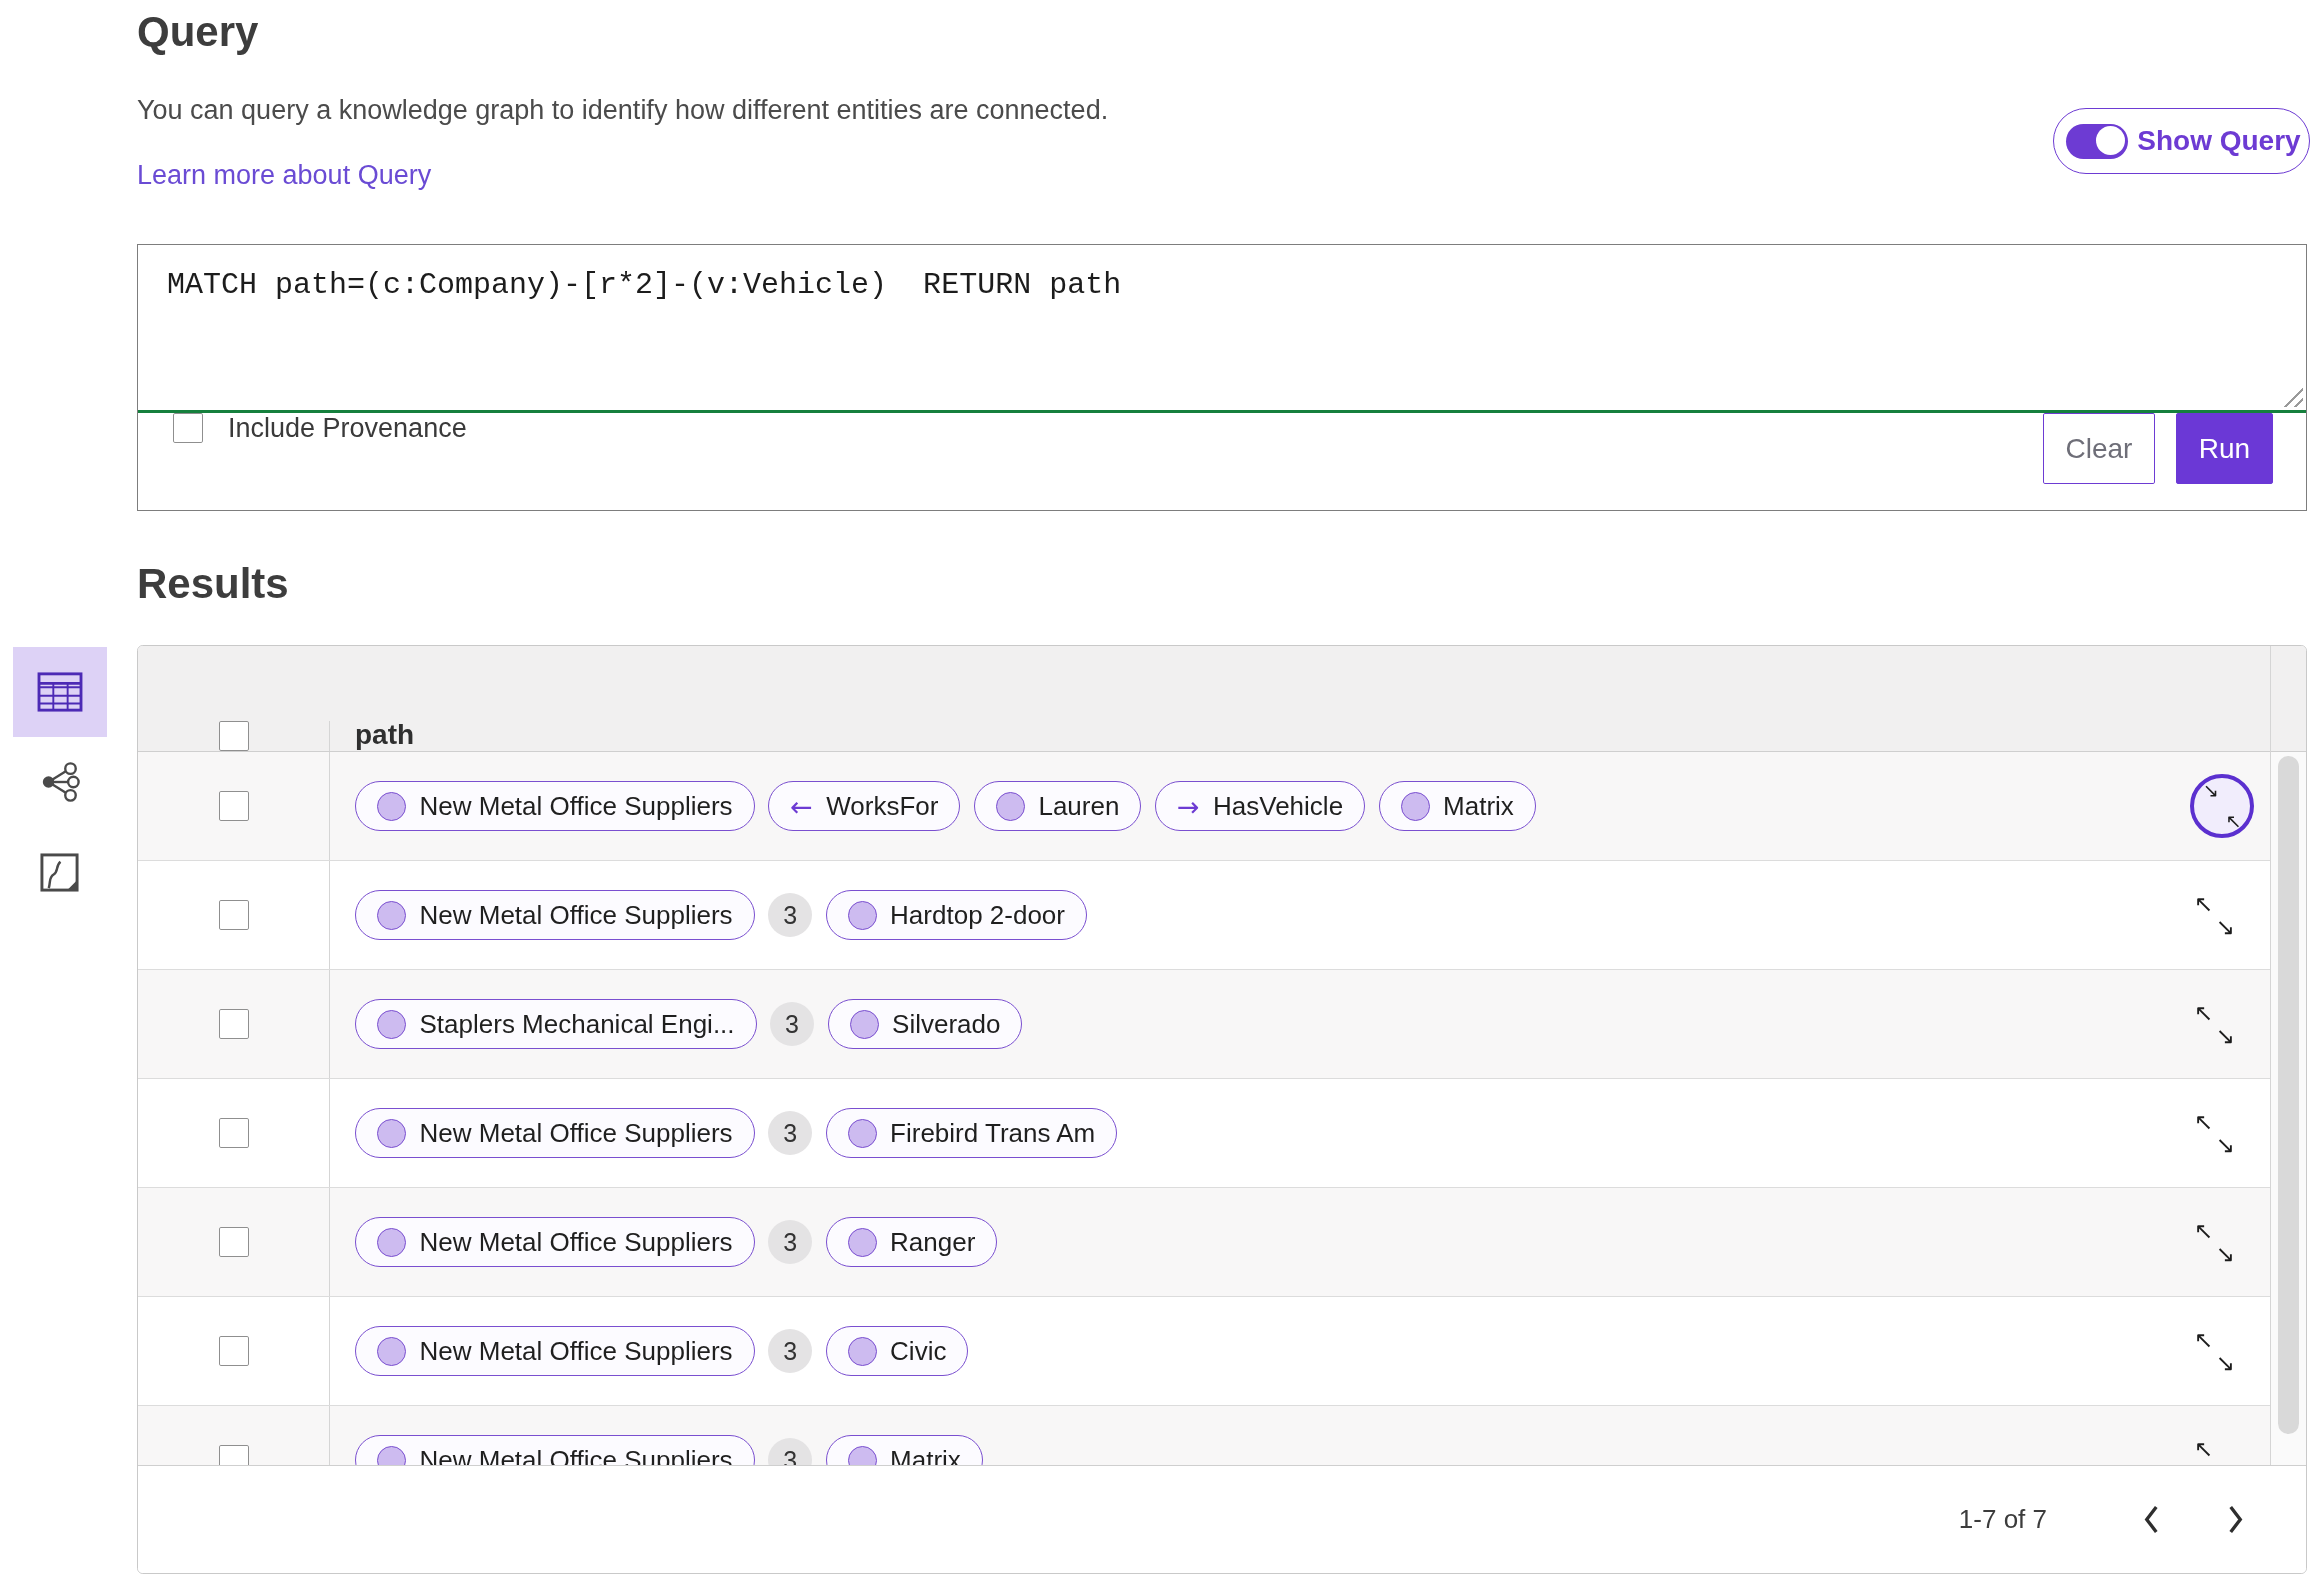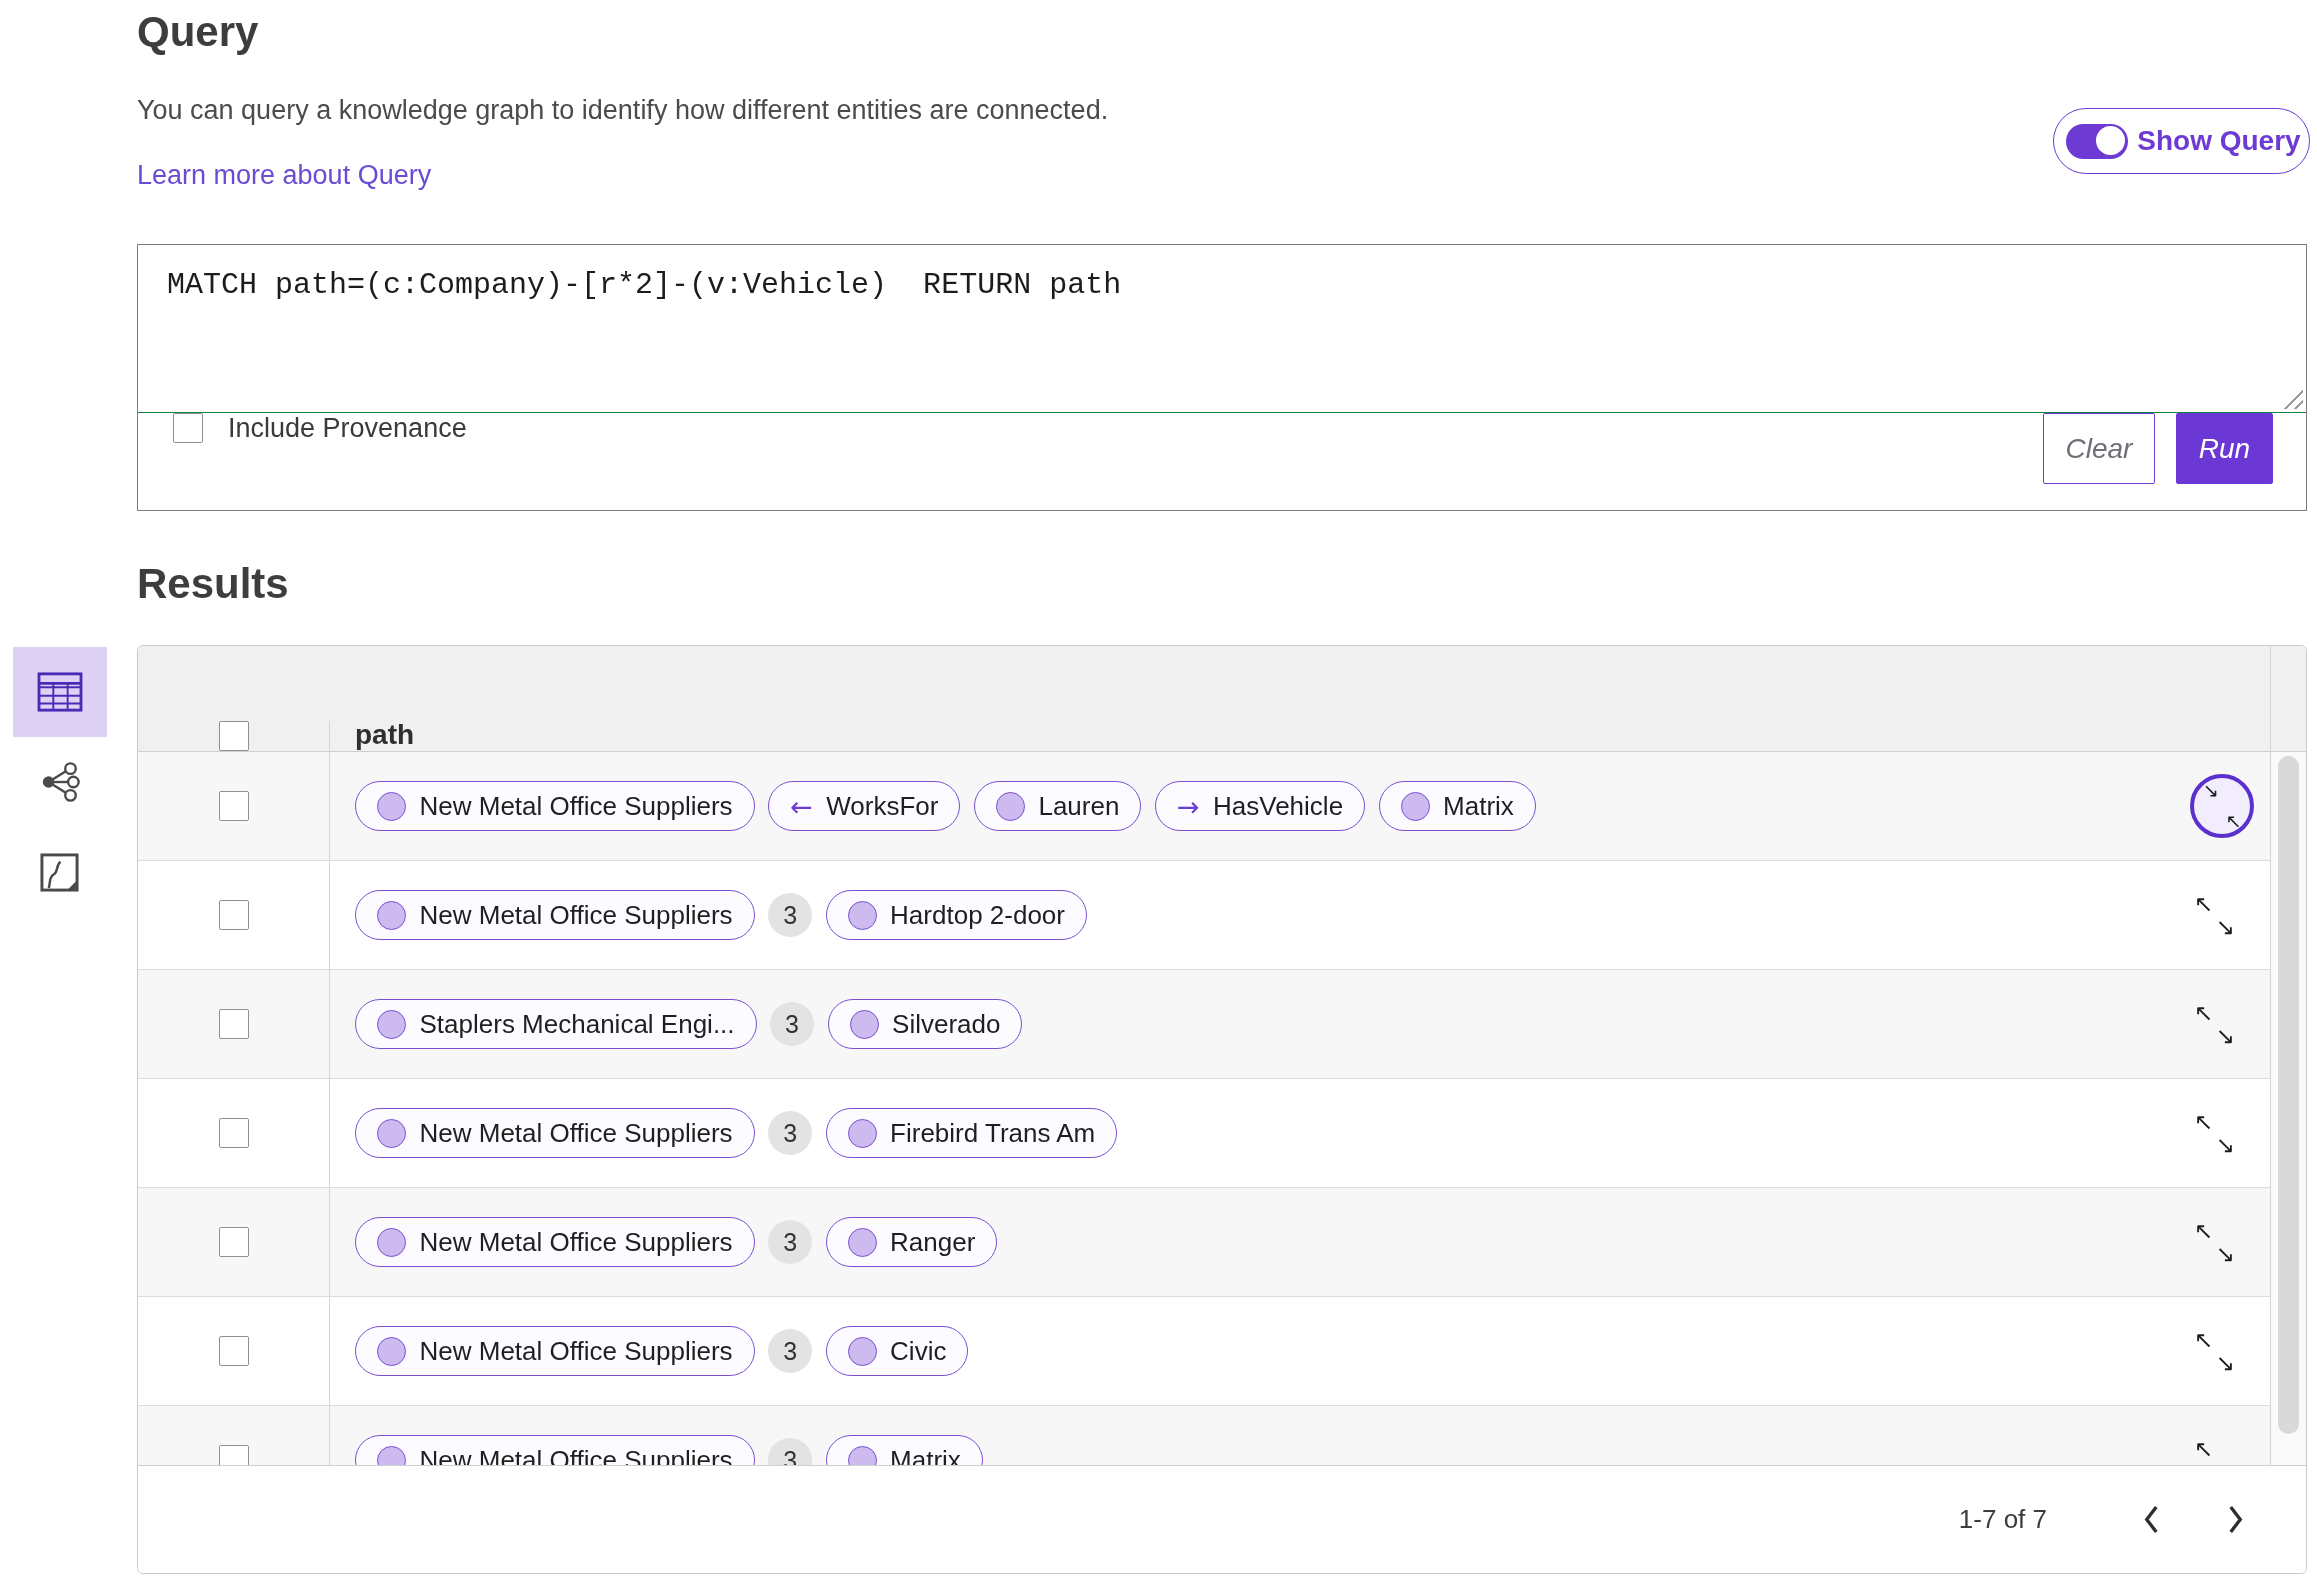--- a/index.html
+++ b/index.html
@@ -13,33 +13,33 @@
   .show-query{position:absolute;left:2053px;top:108px;width:257px;height:66px;border:1.9px solid #6d3bd3;
     border-radius:35px;display:flex;align-items:center;gap:9.7px;padding:0 13.5px 0 11.6px;box-sizing:border-box;
     background:#fff;cursor:pointer;}
   .switch{width:62px;height:35px;background:#6d3bd3;border-radius:17.4px;position:relative;flex:0 0 auto;}
   .switch .knob{position:absolute;right:2.9px;top:2.9px;width:29px;height:29px;background:#fff;border-radius:50%;}
   .show-query-label{font-size:28px;color:#6d3bd3;white-space:nowrap;font-weight:bold;}
 
   
   .query-panel{position:absolute;left:137px;top:244px;width:2170px;height:267px;border:1.9px solid #7d7d7d;
     box-sizing:border-box;background:#fff;}
-  .query-text{position:relative;height:168px;border-bottom:1px solid #15803d;box-sizing:border-box;
+  .query-text{position:relative;height:168px;border-bottom:3px solid #15803d;box-sizing:border-box;
     font-family:"Liberation Mono","DejaVu Sans Mono",monospace;font-size:30px;color:#1c1c1c;
     padding:23px 29px;white-space:pre;overflow:hidden;}
   .resize-grip{position:absolute;right:2.9px;bottom:2.9px;width:23px;height:23px;
     background-image:repeating-linear-gradient(-45deg,transparent,transparent 4.8px,#9a9a9a 4.8px,#9a9a9a 6.8px);
     clip-path:polygon(100% 0,100% 100%,0 100%);cursor:nwse-resize;}
   .panel-footer{display:flex;align-items:flex-start;height:96px;padding:0 33px 0 35px;box-sizing:border-box;}
   .cb{width:30px;height:30px;border:1.9px solid #8f8f8f;border-radius:1.9px;background:#fff;box-sizing:border-box;
     cursor:pointer;flex:0 0 auto;}
   .cb-label{font-size:27px;color:#3a3a3a;margin-left:25px;}
   .flex-spacer{flex:1;}
   .btn{display:flex;align-items:center;justify-content:center;font-size:28px;box-sizing:border-box;
-    cursor:pointer;border-radius:1.9px;font-style:italic;}
+    cursor:pointer;border-radius:1.9px;}
   .btn-clear{width:112px;height:71px;background:#fff;border:1.9px solid #6d3bd3;color:#6e6e78;margin-right:21px;}
   .btn-run{width:97px;height:71px;background:#6b38d6;border:1.9px solid #6b38d6;color:#fff;}
 
   
   .results-title{position:absolute;left:137px;top:560px;font-size:42px;font-weight:bold;color:#3d3d3d;}
 
   .view-switcher{position:absolute;left:12.6px;top:647px;width:94px;}
   .view-tile{width:94px;height:90px;display:flex;align-items:center;justify-content:center;cursor:pointer;}
   .view-tile.selected{background:#ddd2f6;}
 

